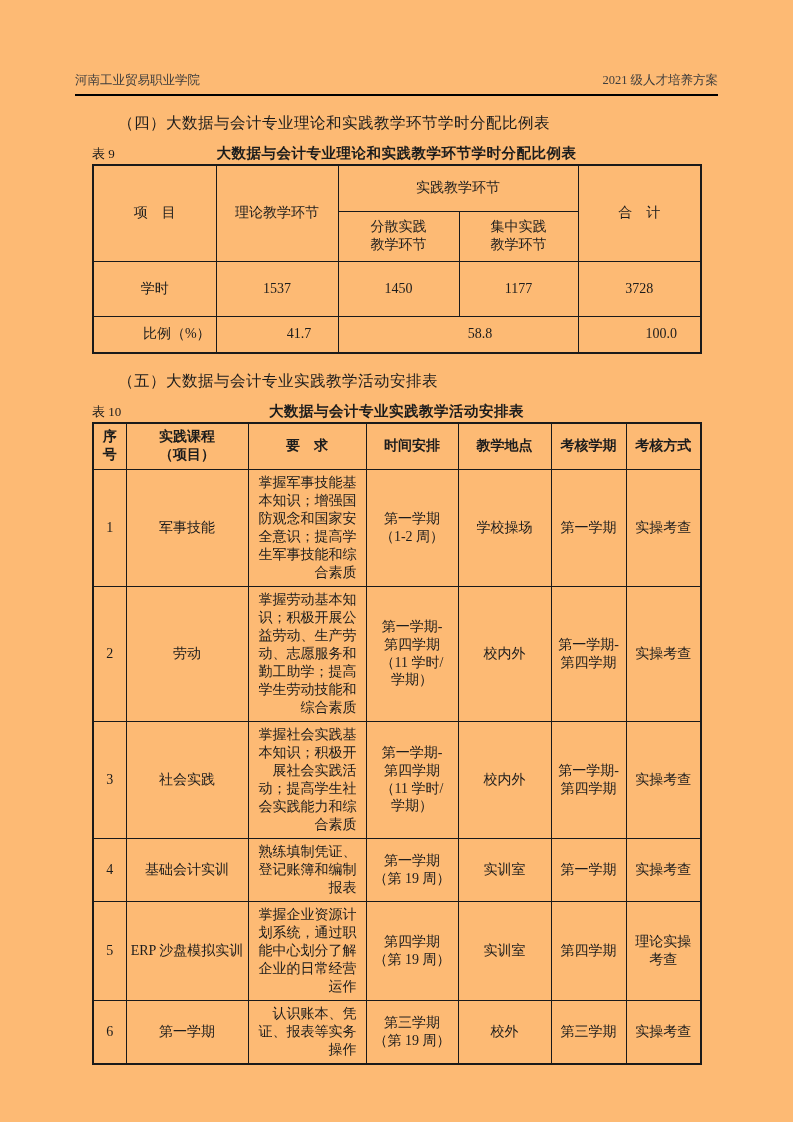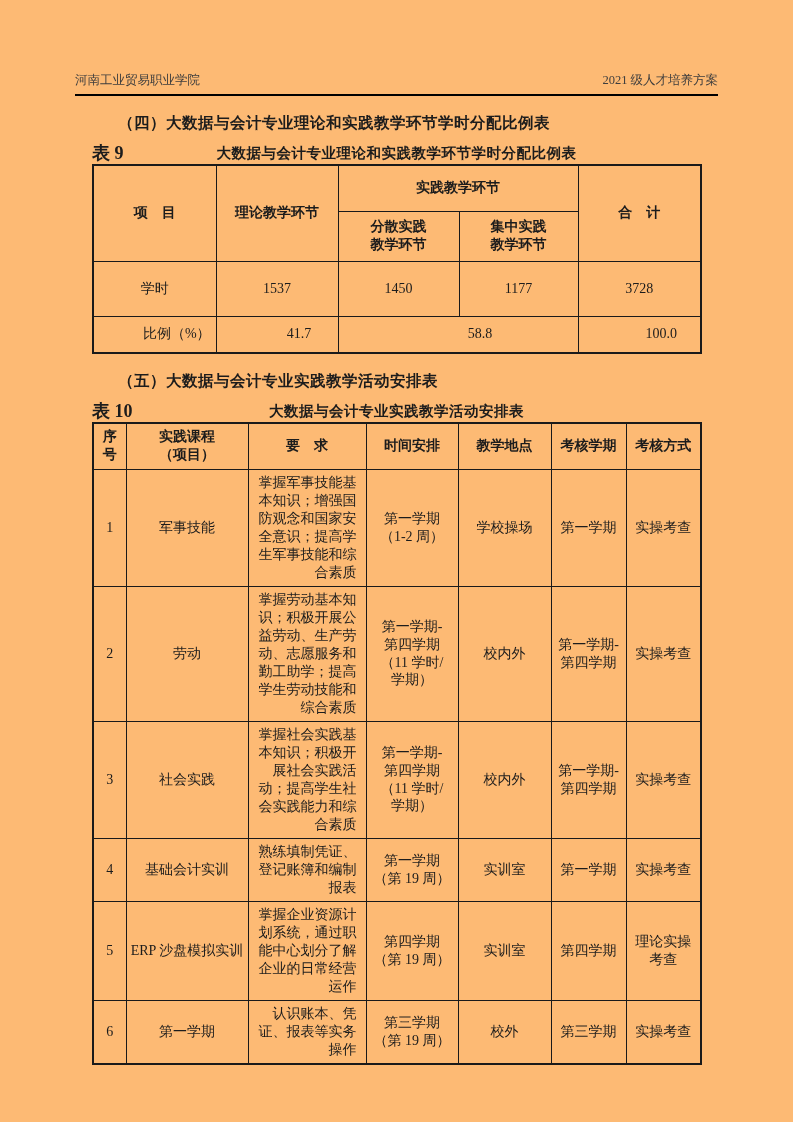--- a/index.html
+++ b/index.html
@@ -17,36 +17,35 @@
   
   .doc-header {
     display:flex; justify-content:space-between; align-items:flex-end;
     font-size:12.5px; color:#3d3d3d;
     border-bottom:2.5px solid #000;
     padding-bottom:5px;
   }
   
   .section-heading {
     margin-top:17px;
-    font-weight:bold;
+    font-weight:normal;
     font-size:15.5px;
     padding-left:43px;
     letter-spacing:0.5px;
   }
   
   .table-caption {
     position:relative;
     margin-top:9px;
     height:21px;
     line-height:21px;
   }
   .table-label {
     position:absolute; left:17px; top:0;
-    font-size:18px;
-    font-weight:bold;
+    font-size:13px;
   }
   .table-title {
     text-align:center;
     font-weight:bold;
     font-size:14.5px;
     letter-spacing:0.5px;
   }
   
   table.doc-table {
     margin-left:17px;
@@ -58,21 +57,21 @@
   table.doc-table td {
     border:1.5px solid #1a1a1a;
     text-align:center;
     vertical-align:middle;
     font-size:14px;
     line-height:1.28;
     padding:2px 4px;
     white-space:pre-line;
     box-sizing:border-box;
   }
-  table.doc-table td.bold { font-weight:bold; }
+  table.doc-table td.bold { font-weight:normal; }
   
   #t9 tr.h1 td { height:46px; }
   #t9 tr.h2 td { height:50px; }
   #t9 tr.r1 td { height:55px; }
   #t9 tr.r2 td { height:37px;padding-left:48px; }
   
   #t10 td.req {
     text-align:right;
     padding:4px 9px;
     line-height:18px;

